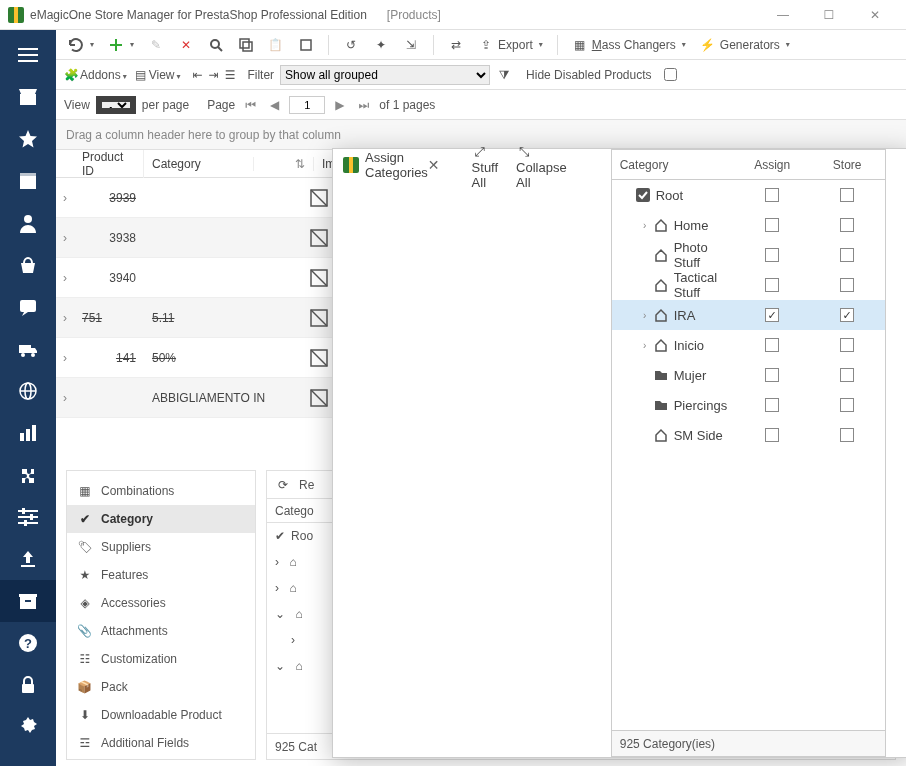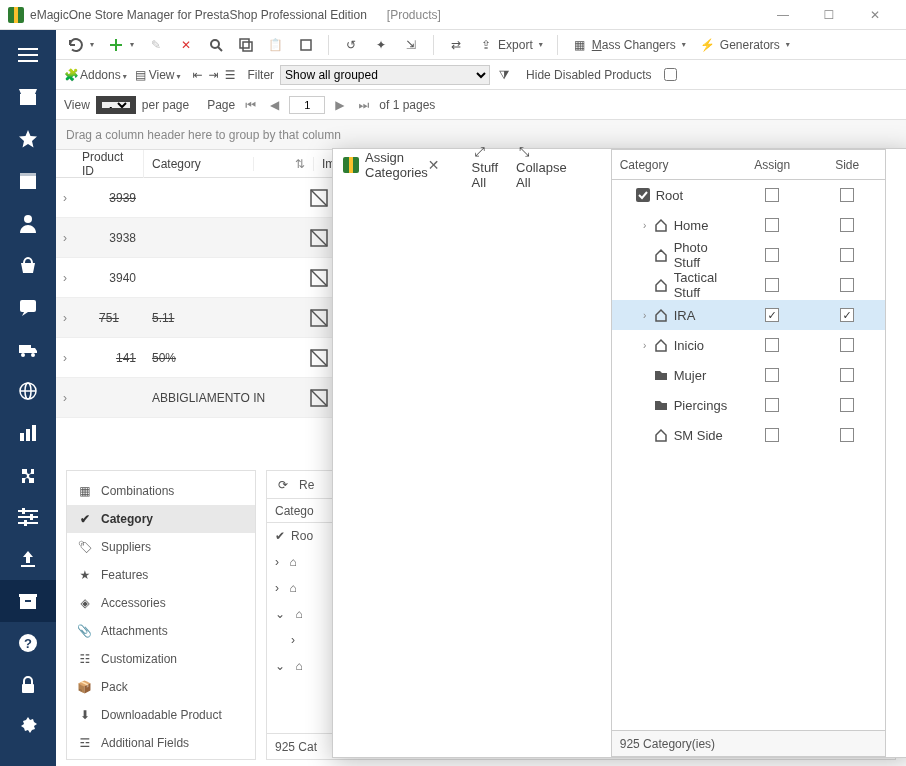--- a/index.html
+++ b/index.html
@@ -373,21 +373,21 @@
         <span class="cell" style="width:160px"><span class=""></span></span>
         <span class="imgcell">
           <svg width="18" height="18" fill="none" stroke="#555" stroke-width="1.5">
             <rect x="1" y="1" width="16" height="16"></rect>
             <path d="M1 1l16 16"></path>
           </svg>
         </span>
       </div>
       <div class="gridrow alt">
         <span class="expander">›</span>
-        <span class="cell" style="width:70px;text-align:center"><span class="strike">751</span></span>
+        <span class="cell" style="width:70px;text-align:left"><span class="strike">751</span></span>
         <span class="cell" style="width:160px"><span class="strike">5.11</span></span>
         <span class="imgcell">
           <svg width="18" height="18" fill="none" stroke="#555" stroke-width="1.5">
             <rect x="1" y="1" width="16" height="16"></rect>
             <path d="M1 1l16 16"></path>
           </svg>
         </span>
       </div>
       <div class="gridrow">
         <span class="expander">›</span>
@@ -503,21 +503,21 @@
     <span class="close">✕</span>
   </div>
   <div class="dlg-tools">
     <span class="btn"><span class="tbicon">⤢</span><span>Stuff All</span></span>
     <span class="btn"><span class="tbicon">⤡</span><span>Collapse All</span></span>
   </div>
   <div class="dlg-grid">
     <div class="dlg-gridhead">
       <div class="dcol-cat">Category</div>
       <div class="dcol-a">Assign</div>
-      <div class="dcol-m">Side</div>
+      <div class="dcol-m">Store</div>
     </div>
     <div id="dlgrows" style="flex:1">
         <div class="dlg-row">
           <span class="indent" style="width:0px"></span>
           <span class="chev"></span>
           <span class="icon">
             <svg width="14" height="14">
               <rect width="14" height="14" fill="#555" rx="2"></rect>
               <path d="M3 7l3 3 5-6" stroke="#fff" stroke-width="2" fill="none"></path>
             </svg>

